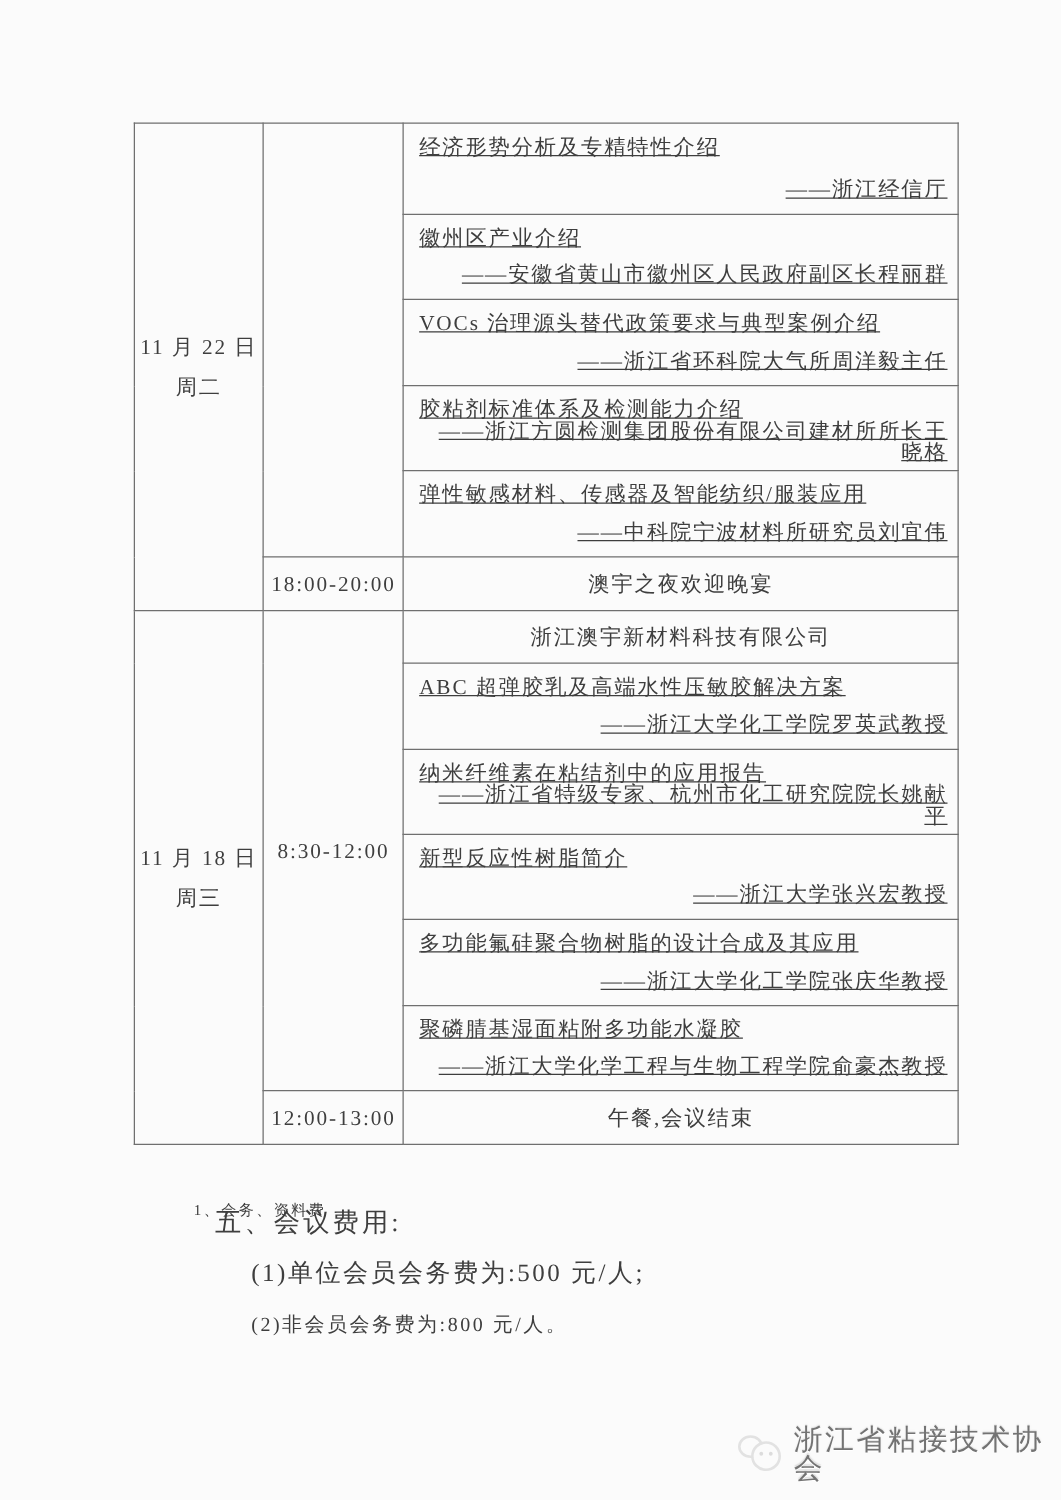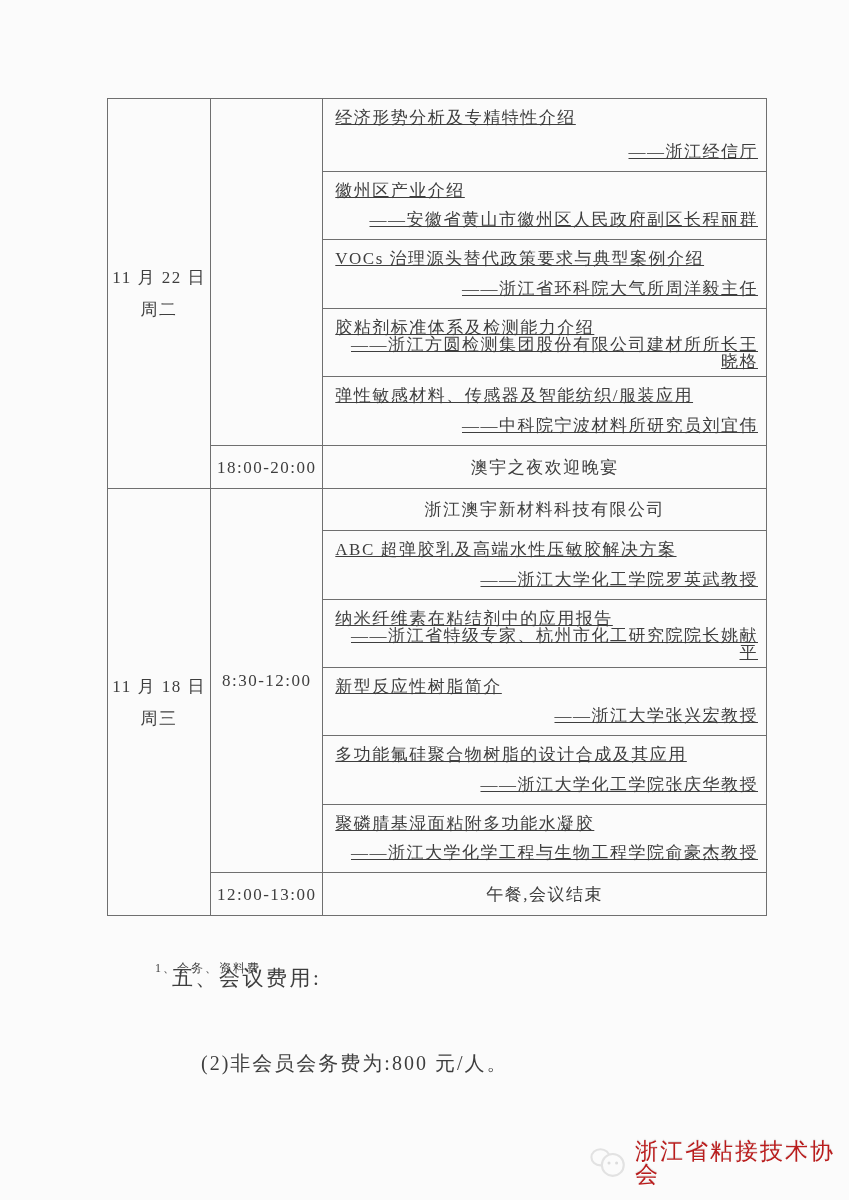--- a/index.html
+++ b/index.html
@@ -43,27 +43,27 @@
   .h72 .sess{height:72px}
   .h68 .sess{height:68px}
   .h67 .sess{height:67px}
   .s-title{text-align:left;}
   .s-speaker{text-align:right;}
 
   
   .fees-heading{position:absolute;left:172px;top:917px;font-size:21px;letter-spacing:2.5px;margin-top:47px;}
   .fees-item{position:absolute;left:155px;top:960px;font-size:12px;letter-spacing:2px;}
   .fees-sub-1{position:absolute;left:201px;top:1005px;font-size:20px;letter-spacing:2px;}
-  .fees-sub-2{position:absolute;left:201px;top:1050px;font-size:20px;letter-spacing:2px;}
+  .fees-sub-2{position:absolute;left:201px;top:1050px;font-size:16px;letter-spacing:2px;}
 
   
   .watermark{
     position:absolute;left:590px;top:1140px;
     display:flex;align-items:center;gap:7px;
-    color:#b91c1c;
+    color:#737373;
   }
   .watermark-text{
     font-size:23px;letter-spacing:2px;line-height:1;
     text-shadow:0 1px 0 rgba(255,255,255,.9), 0 -1px 1px rgba(185,185,185,.45);
   }
   .wm-icon{display:block;}
 </style>
 </head>
 <body>
 
@@ -176,20 +176,21 @@
       </tr>
       <tr class="h43">
         <td class="c-time">12:00-13:00</td>
         <td class="c-event">午餐,会议结束</td>
       </tr>
     </tbody>
   </table>
 
   <div class="fees-heading">五、会议费用:</div>
   <div class="fees-item">1、会务、资料费</div>
+  <div class="fees-sub-1">(1)单位会员会务费为:500 元/人;</div>
   <div class="fees-sub-2">(2)非会员会务费为:800 元/人。</div>
 
   <div class="watermark">
     <svg class="wm-icon" width="40" height="34" viewBox="0 0 40 34">
       <ellipse cx="11" cy="11" rx="9.5" ry="8.5" fill="none" stroke="#e2e2e2" stroke-width="2.2"></ellipse>
       <circle cx="24" cy="19" r="11.5" fill="#fbfbfb" stroke="#e2e2e2" stroke-width="2.2"></circle>
       <circle cx="20" cy="17" r="1.6" fill="#dcdcdc"></circle>
       <circle cx="28" cy="17" r="1.6" fill="#dcdcdc"></circle>
     </svg>
     <span class="watermark-text">浙江省粘接技术协会</span>

